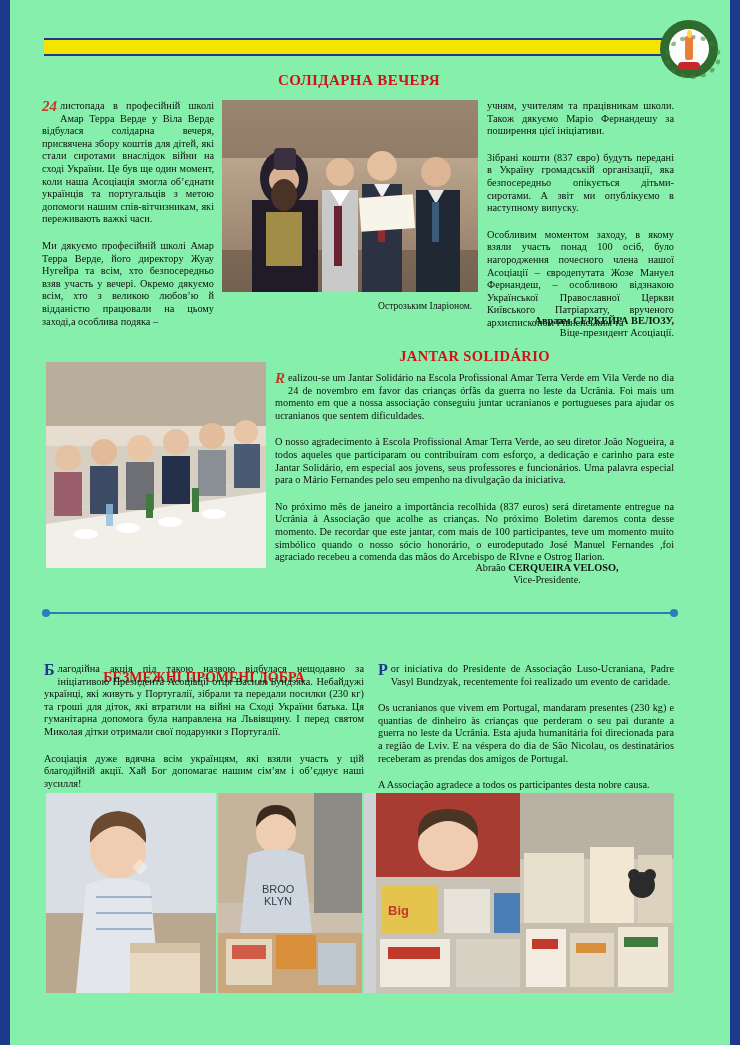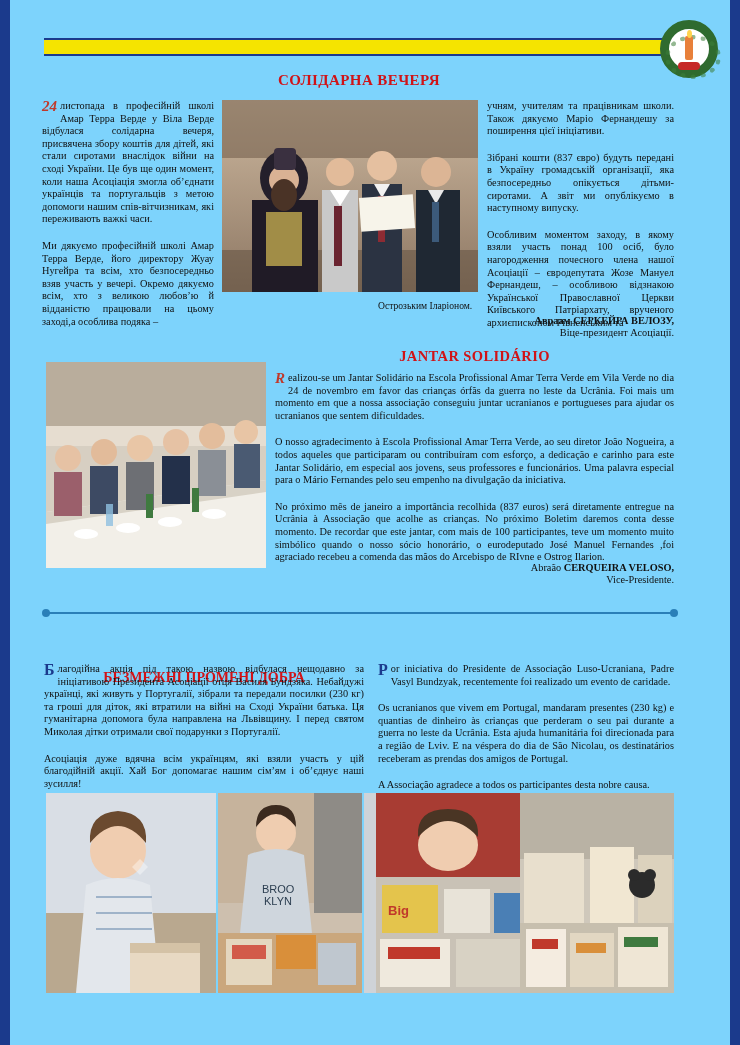--- a/index.html
+++ b/index.html
@@ -13,21 +13,21 @@
     position: relative;
     font-family: "Liberation Serif", serif;
     color: #111;
     overflow: hidden;
   }
   .page {
     position: absolute;
     left: 0; top: 0;
     width: 740px;
     height: 1045px;
-    background: #7dd3fc;
+    background: #86efac;
     box-sizing: border-box;
   }
   
   .edge {
     position: absolute;
     top: 0;
     width: 10px;
     height: 1045px;
     background: #1b3a8c;
   }
@@ -290,21 +290,21 @@
       <rect x="60" y="142" width="7" height="22" fill="#8fbfe0" opacity=".8"></rect>
     </svg>
   </div>
 
   <div class="txt" style="left:275px; top:372px; width:399px;">
     <p><span class="dropcap-red">R</span><span>ealizou-se um Jantar Solidário na Escola Profissional Amar Terra Verde em Vila Verde no dia 24 de novembro em favor das crianças órfãs da guerra no leste da Ucrânia. Foi mais um momento em que a nossa associação conseguiu juntar ucranianos e portugueses para ajudar os ucranianos que sentem dificuldades.</span></p>
     <p class="indent">O nosso agradecimento à Escola Profissional Amar Terra Verde, ao seu diretor João Nogueira, a todos aqueles que participaram ou contribuíram com esforço, a dedicação e carinho para este Jantar Solidário, em especial aos jovens, seus professores e funcionários. Uma palavra especial para o Mário Fernandes pelo seu empenho na divulgação da iniciativa.</p>
     <p class="indent">No próximo mês de janeiro a importância recolhida (837 euros) será diretamente entregue na Ucrânia à Associação que acolhe as crianças. No próximo Boletim daremos conta desse momento. De recordar que este jantar, com mais de 100 participantes, teve um momento muito simbólico quando o nosso sócio honorário, o eurodeputado José Manuel Fernandes ,foi agraciado recebeu a comenda das mãos do Arcebispo de RIvne e Ostrog Ilarion.</p>
   </div>
 
-  <div class="sign" style="left:420px; top:562px; width:254px;">
+  <div class="sign" style="left:420px; top:562px; width:254px;text-align:center;">
     <div><span>Abraão </span><b>CERQUEIRA VELOSO,</b></div>
     <div>Vice-Presidente.</div>
   </div>
 
   <div class="divider" style="left:46px; top:612px; width:628px;">
     <div class="dot" style="left:-4px;"></div>
     <div class="dot" style="right:-4px;"></div>
   </div>
 
   <h1 class="hdr2" style="left:44px; top:670px; width:320px; font-size:14px;">БЕЗМЕЖНІ ПРОМЕНІ ДОБРА</h1>

